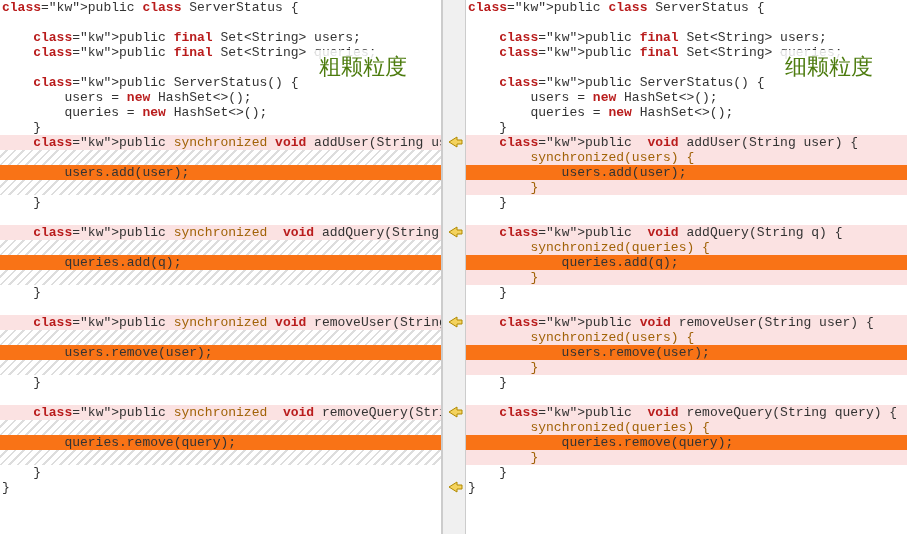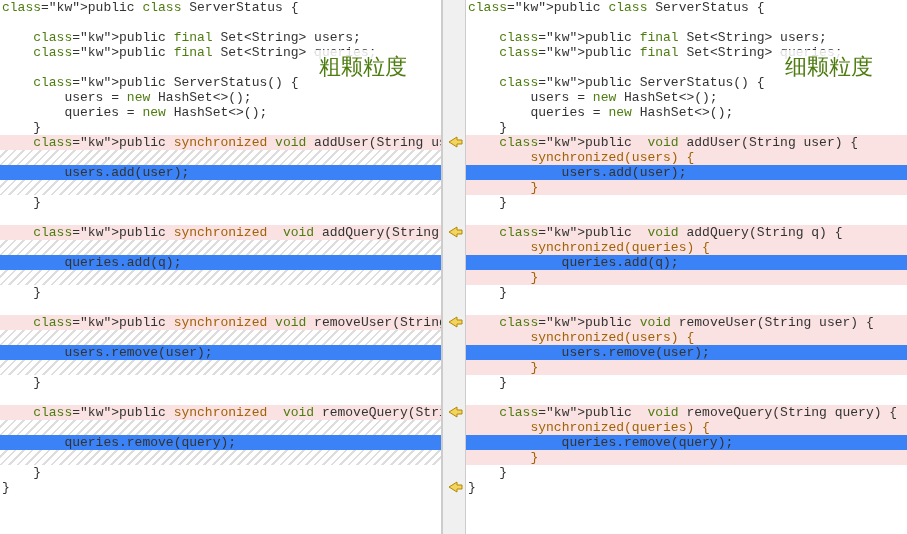--- a/index.html
+++ b/index.html
@@ -35,24 +35,24 @@
       align-items: center;
       justify-content: center;
     }
     .marker svg { width: 16px; height: 12px; }
     .code {
       line-height: 15px;
       white-space: pre;
       color: #333;
     }
     .line { height: 15px; padding-left: 2px; }
-    .kw { color: #4d7c0f; font-weight: normal; }
+    .kw { color: #b91c1c; font-weight: bold; }
     .sync { color: #a16207; }
     .bg-pink { background: #fbe2e2; }
-    .bg-blue { background: #3b82f6; }
+    .bg-blue { background: #f97316; }
     .bg-hatch {
       background-image: repeating-linear-gradient(135deg, #fff, #fff 4px, #ddd 4px, #ddd 6px);
     }
     .annotation {
       position: absolute;
       font-family: Liberation Serif, serif;
       font-size: 22px;
       color: #4d7c0f;
       font-weight: 500;
       background: rgba(255,255,255,0.85);

